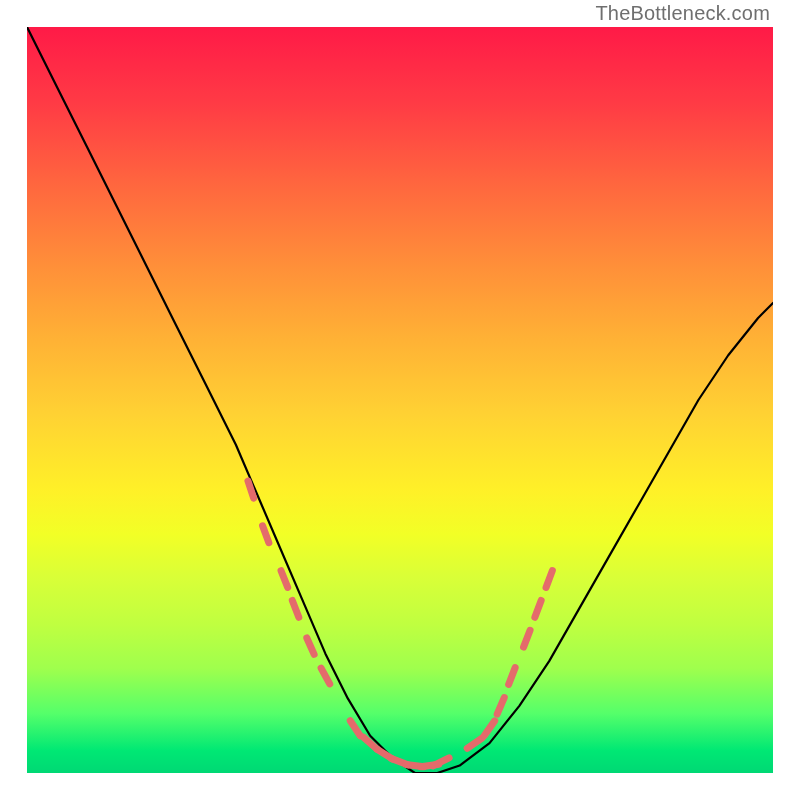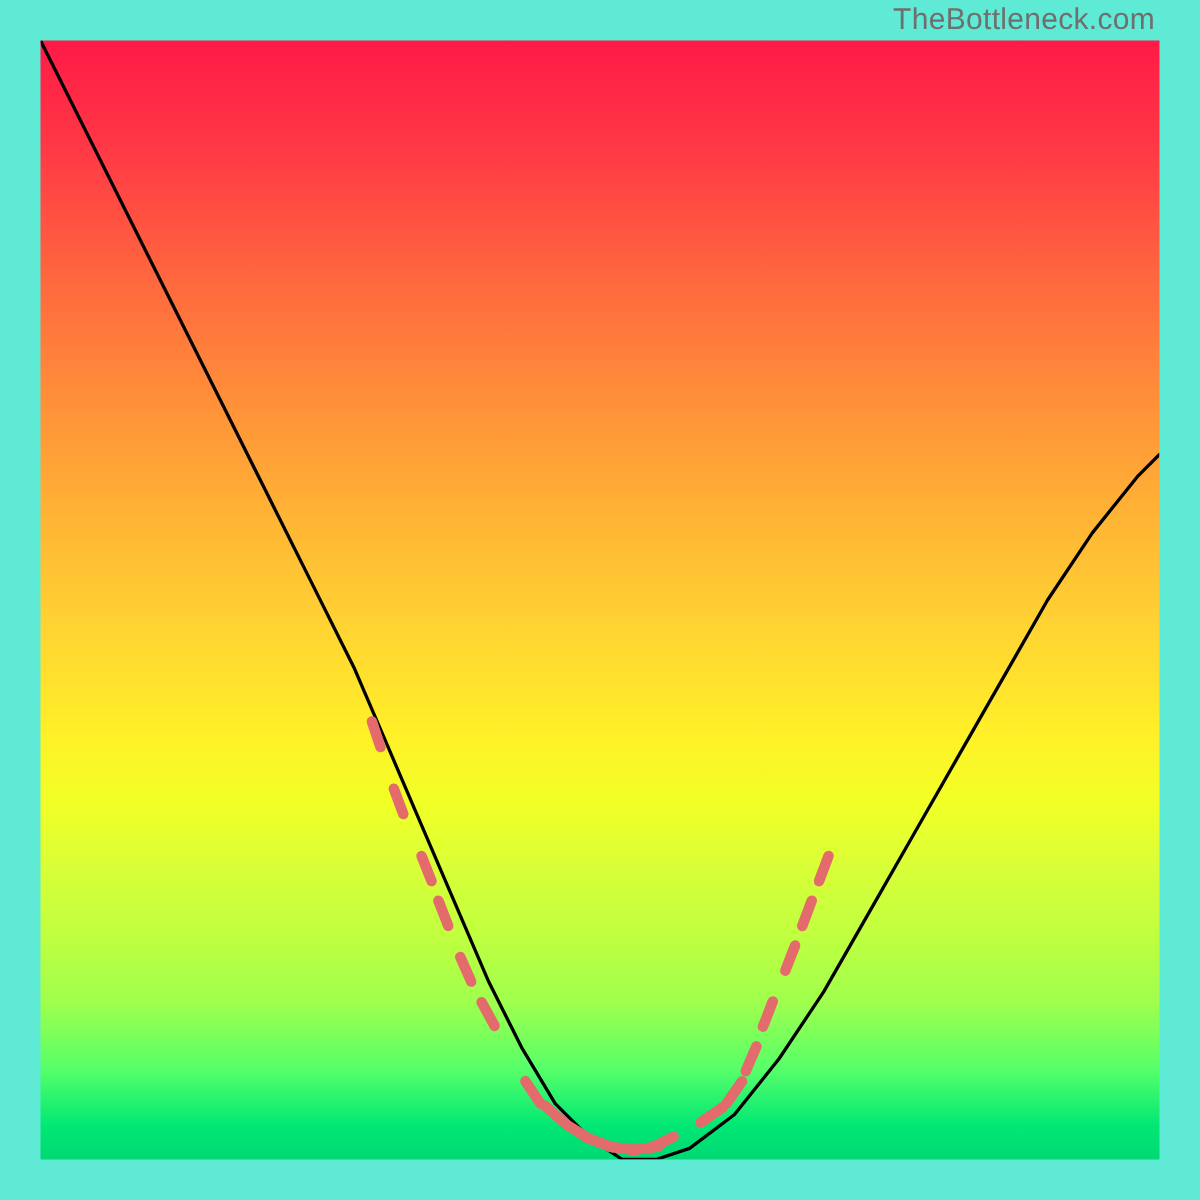--- a/index.html
+++ b/index.html
@@ -8,21 +8,21 @@
     width: 800px;
     height: 800px;
     background: #000;
     overflow: hidden;
     font-family: Arial, Helvetica, sans-serif;
   }
   .frame {
     position: absolute;
     top: 0; left: 0;
     width: 800px; height: 800px;
-    background: #5eead4;
+    background: #ffffff;
   }
   .plot-area {
     position: absolute;
     top: 27px;
     left: 27px;
     width: 746px;
     height: 746px;
     
     background: linear-gradient(to bottom,
       #ff1a47 0%,

